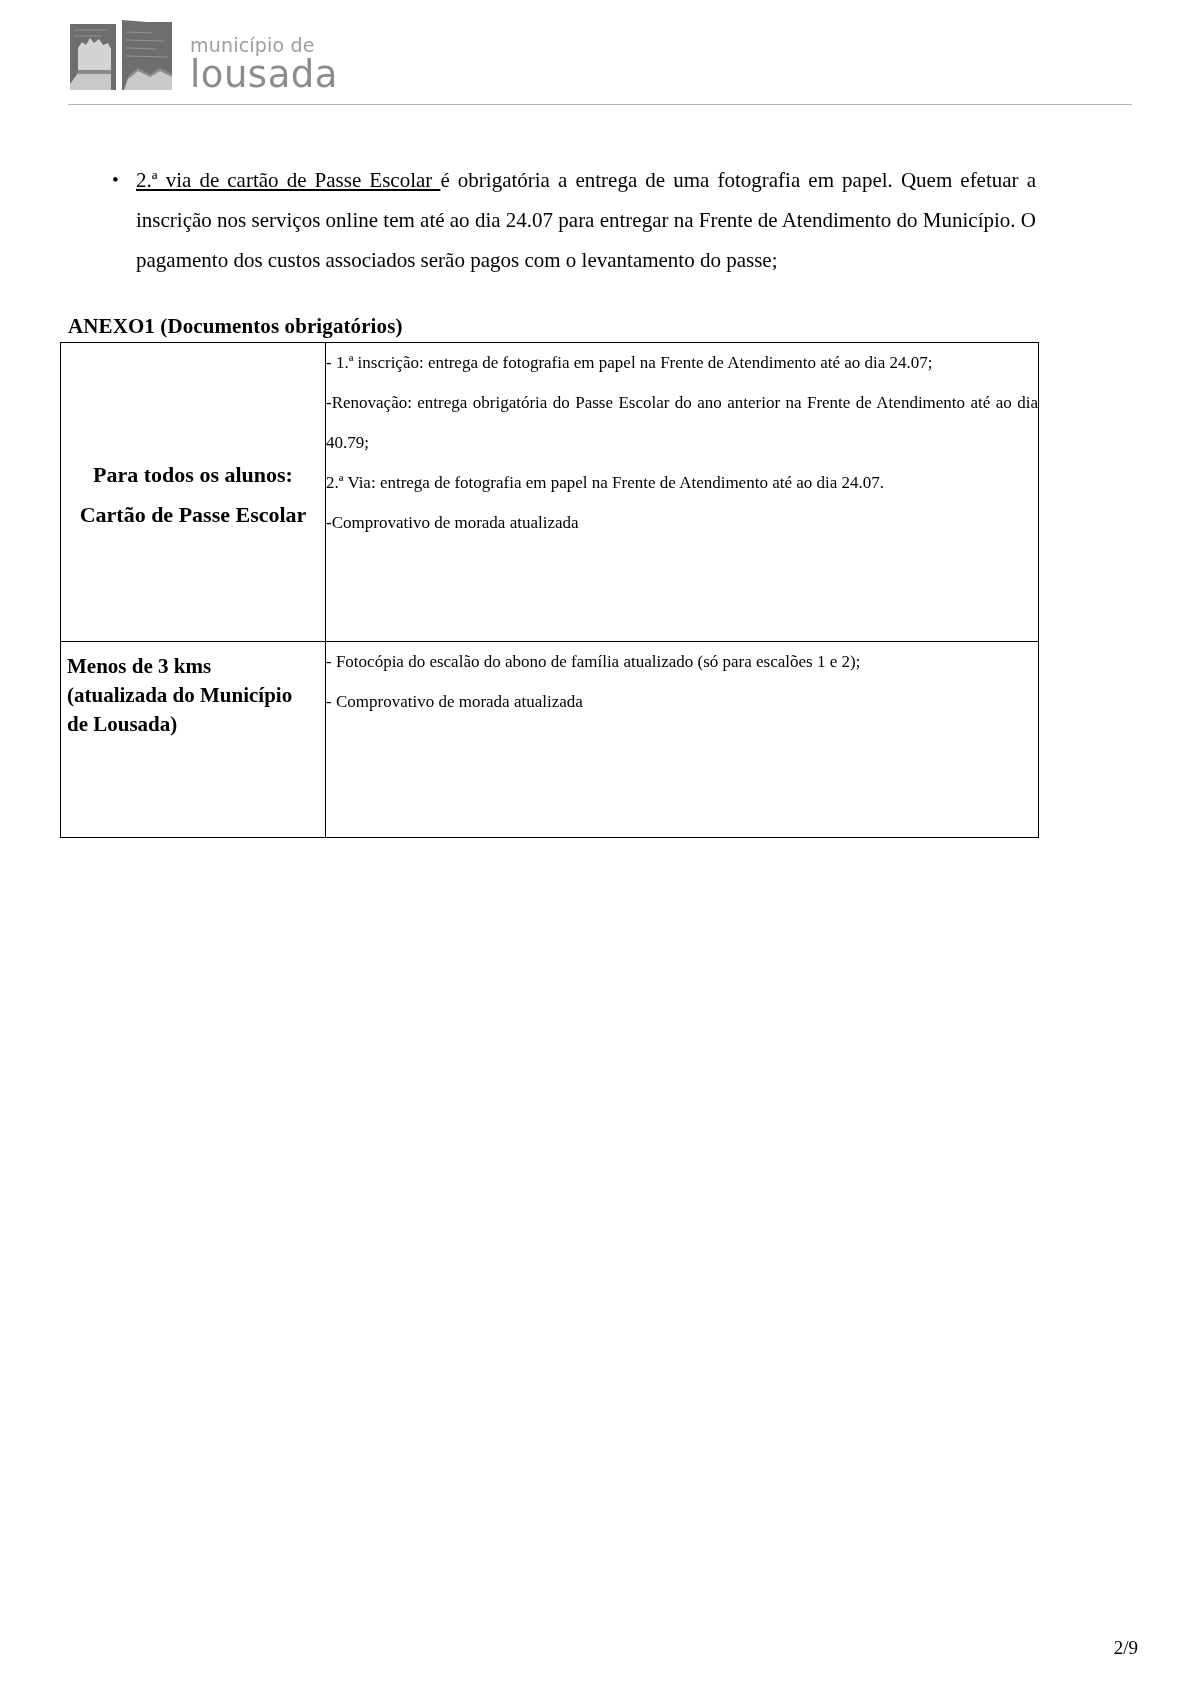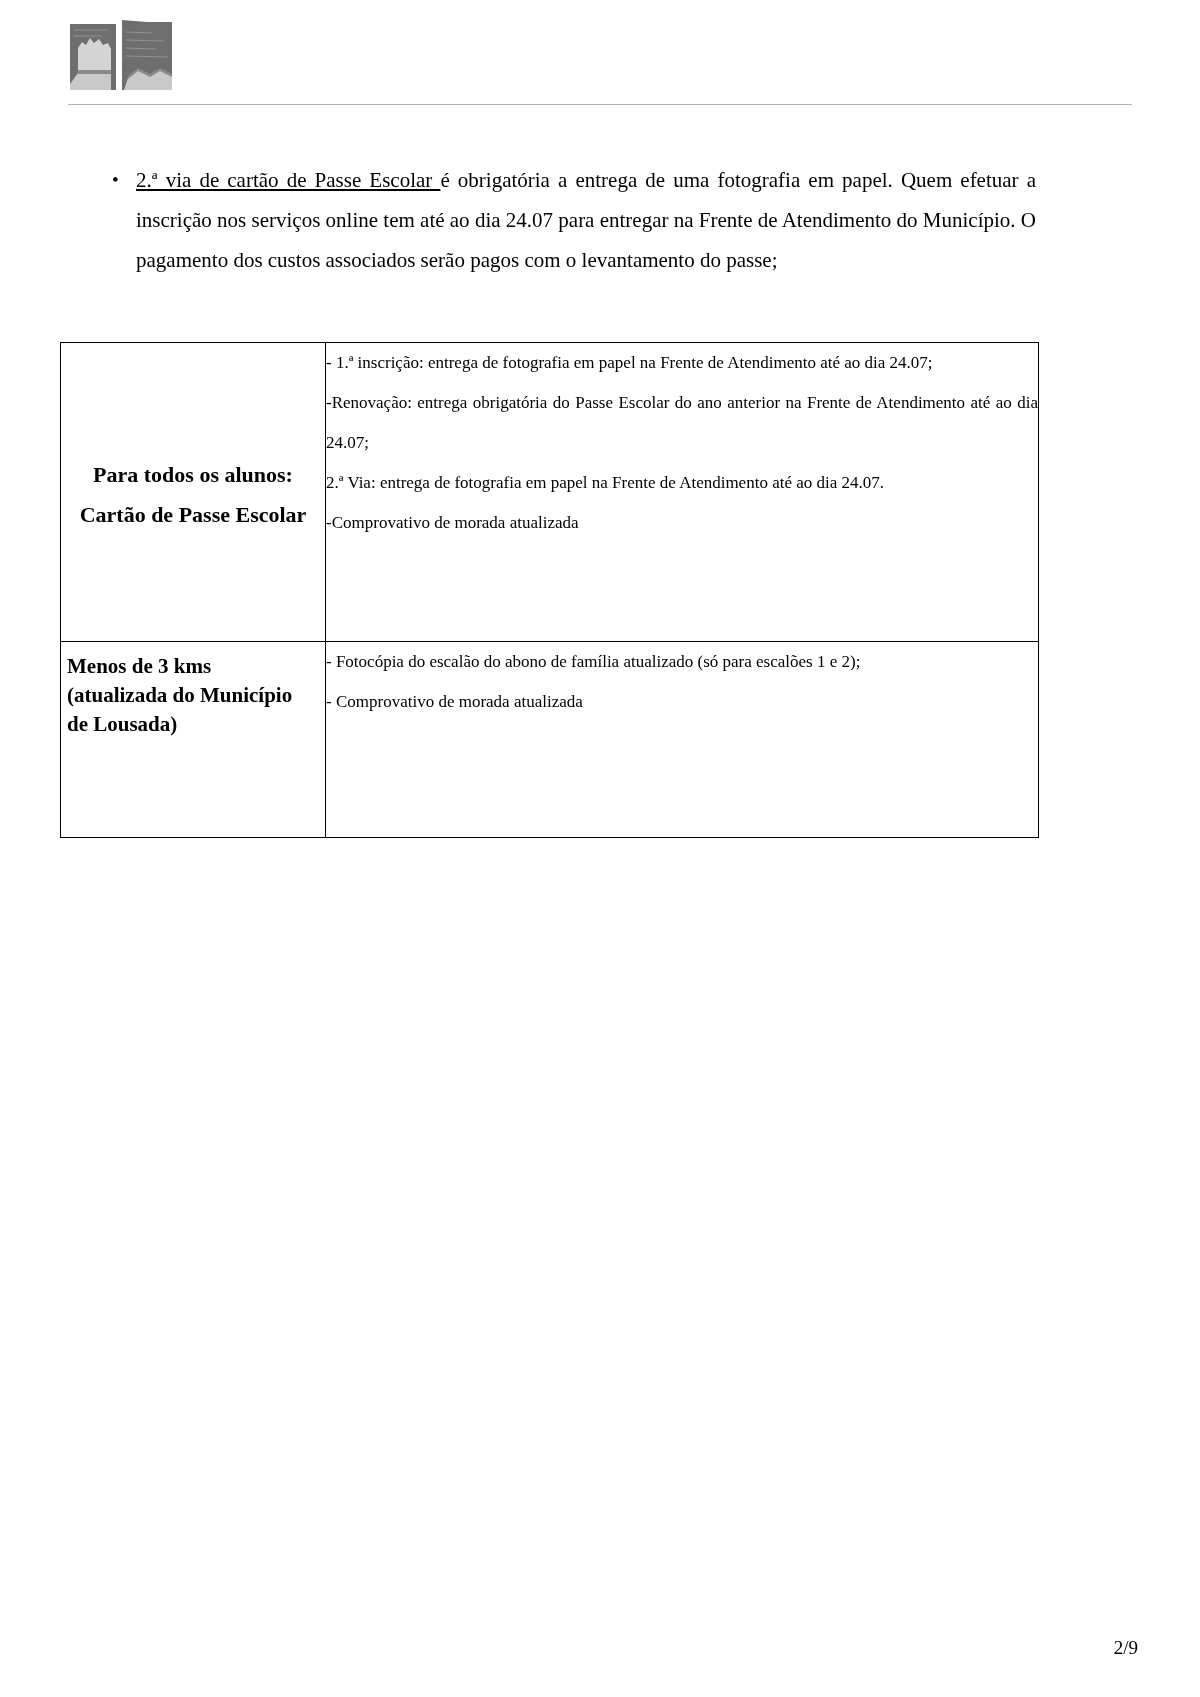--- a/index.html
+++ b/index.html
@@ -213,47 +213,52 @@
           <g opacity="0.25" stroke="#ffffff" stroke-width="1">
             <line x1="58" y1="14" x2="84" y2="15"></line>
             <line x1="58" y1="22" x2="96" y2="23"></line>
             <line x1="58" y1="30" x2="88" y2="31"></line>
             <line x1="58" y1="38" x2="100" y2="39"></line>
             <line x1="6" y1="12" x2="40" y2="12"></line>
             <line x1="6" y1="18" x2="34" y2="18"></line>
           </g>
         </svg>
       </div>
+      <div class="logo-type">
+        <span class="line1">município de</span>
+        <span class="line2">lousada</span>
+      </div>
     </div>
     <div class="header-rule"></div>
   </div>
 
   <div class="bullet-block">
     <ul class="bullets">
       <li><span class="u">2.ª via de cartão de Passe Escolar </span><span>é obrigatória a entrega de uma fotografia em papel. Quem efetuar a inscrição nos serviços online tem até ao dia 24.07 para entregar na Frente de Atendimento do Município. O pagamento dos custos associados serão pagos com o levantamento do passe;</span></li>
     </ul>
   </div>
 
+  <div class="anexo-title">ANEXO1 (Documentos obrigatórios)</div>
 
   <table class="doc-table">
     <colgroup>
       <col class="col-label">
       <col class="col-content">
     </colgroup>
     <tbody>
       <tr>
         <td class="row1-label">
           <div class="label-inner">
             <span class="l1">Para todos os alunos:</span>
             <span class="l2">Cartão de Passe Escolar</span>
           </div>
         </td>
         <td class="cell-content">
           <p>- 1.ª inscrição: entrega de fotografia em papel na Frente de Atendimento até ao dia 24.07;</p>
-          <p>-Renovação: entrega obrigatória do Passe Escolar do ano anterior na Frente de Atendimento até ao dia 24.07;</p>
+          <p>-Renovação: entrega obrigatória do Passe Escolar do ano anterior na Frente de Atendimento até ao dia 40.79;</p>
           <p>2.ª Via: entrega de fotografia em papel na Frente de Atendimento até ao dia 24.07.</p>
           <p class="tight">-Comprovativo de morada atualizada</p>
         </td>
       </tr>
       <tr>
         <td class="row2-label">
           <div class="label-inner">
             <span>Menos de 3 kms</span>
             <span>(atualizada do Município</span>
             <span>de Lousada)</span>

